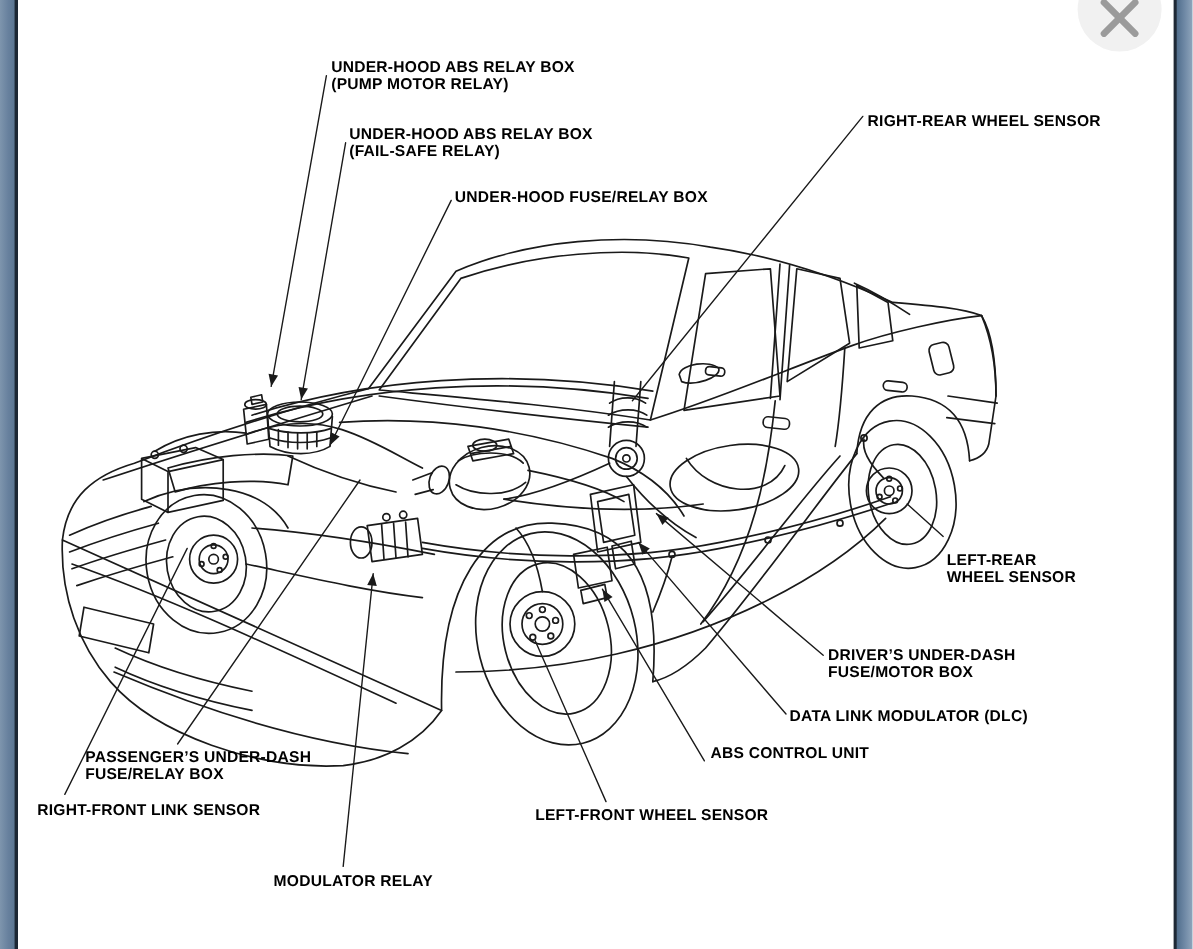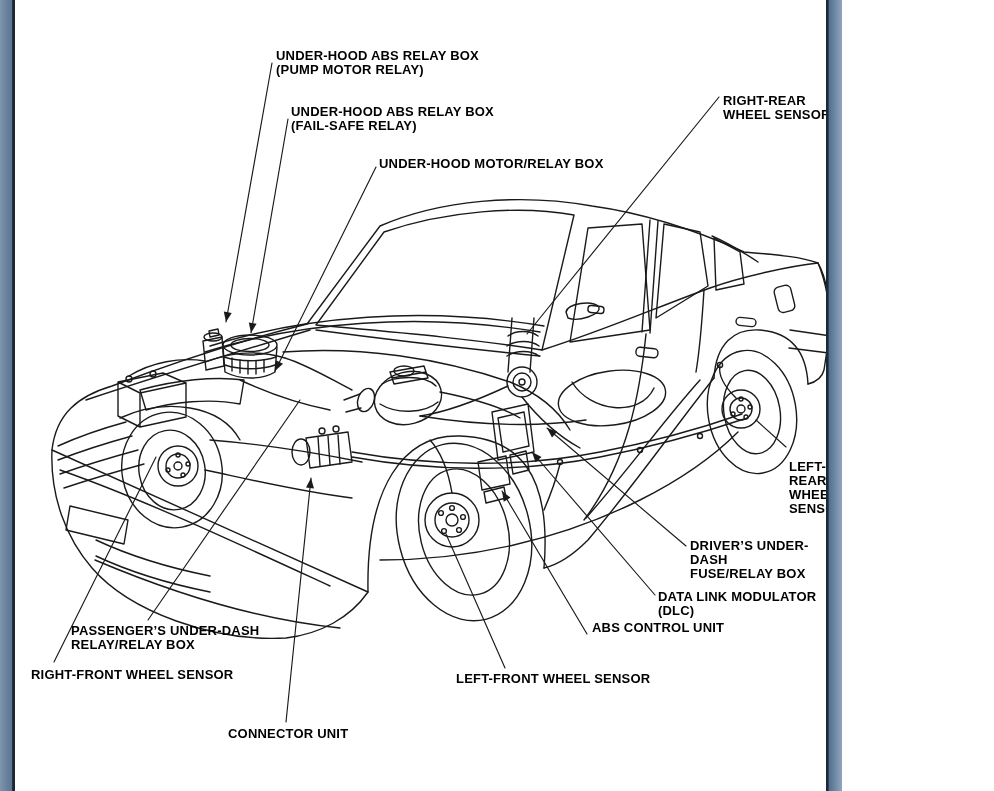--- a/index.html
+++ b/index.html
@@ -1,17 +1,17 @@
 <!DOCTYPE html>
 <html><head>
 <meta charset="utf-8">
 <style>
   html,body{margin:0;padding:0;background:#ffffff;}
   .stage{
-    position:relative;width:842px;height:791px;overflow:hidden;
+    position:relative;width:994px;height:791px;overflow:hidden;
     background:#ffffff;font-family:"Liberation Sans",sans-serif;
   }
   .edge{position:absolute;top:0;bottom:0;}
   .edge-left{left:0;width:15px;
     background:linear-gradient(to right,#7e95ad 0%,#68819e 45%,#5d7894 78%,#1d2835 84%,#1d2835 100%);}
   .edge-right{right:0;width:16px;
     background:linear-gradient(to right,#1d2835 0%,#1d2835 13%,#53708e 20%,#6d87a4 55%,#90a6bc 100%);}
   .art{position:absolute;left:0;top:0;width:994px;height:791px;}
   .lbl{
     position:absolute;font-size:13px;line-height:14px;font-weight:700;color:#000;
@@ -205,33 +205,33 @@
           <polygon points="311,478 314,488.4 306,487.6"></polygon>
         </g>
       </g>
     </g>
   </svg>
 
   <div class="lbl" style="left:276px;top:49px">UNDER-HOOD ABS RELAY BOX
 (PUMP MOTOR RELAY)</div>
   <div class="lbl" style="left:291px;top:105px">UNDER-HOOD ABS RELAY BOX
 (FAIL-SAFE RELAY)</div>
-  <div class="lbl" style="left:379px;top:157px">UNDER-HOOD MOTOR/RELAY BOX</div>
+  <div class="lbl" style="left:379px;top:157px">UNDER-HOOD FUSE/RELAY BOX</div>
   <div class="lbl" style="left:723px;top:94px">RIGHT-REAR WHEEL SENSOR</div>
   <div class="lbl" style="left:789px;top:460px">LEFT-REAR
 WHEEL SENSOR</div>
   <div class="lbl" style="left:690px;top:539px">DRIVER’S UNDER-DASH
-FUSE/RELAY BOX</div>
+FUSE/MOTOR BOX</div>
   <div class="lbl" style="left:658px;top:590px">DATA LINK MODULATOR (DLC)</div>
   <div class="lbl" style="left:592px;top:621px">ABS CONTROL UNIT</div>
-  <div class="lbl" style="left:456px;top:672px">LEFT-FRONT WHEEL SENSOR</div>
-  <div class="lbl" style="left:228px;top:727px">CONNECTOR UNIT</div>
-  <div class="lbl" style="left:31px;top:668px">RIGHT-FRONT WHEEL SENSOR</div>
+  <div class="lbl" style="left:446px;top:672px">LEFT-FRONT WHEEL SENSOR</div>
+  <div class="lbl" style="left:228px;top:727px">MODULATOR RELAY</div>
+  <div class="lbl" style="left:31px;top:668px">RIGHT-FRONT LINK SENSOR</div>
   <div class="lbl" style="left:71px;top:624px">PASSENGER’S UNDER-DASH
-RELAY/RELAY BOX</div>
+FUSE/RELAY BOX</div>
 
   <button class="closebtn">
     <svg width="70" height="70" viewBox="0 0 70 70">
       <g stroke="#9b9b9b" stroke-width="5.5" stroke-linecap="round">
         <line x1="22" y1="29" x2="48" y2="55"></line>
         <line x1="48" y1="29" x2="22" y2="55"></line>
       </g>
     </svg>
   </button>
 

